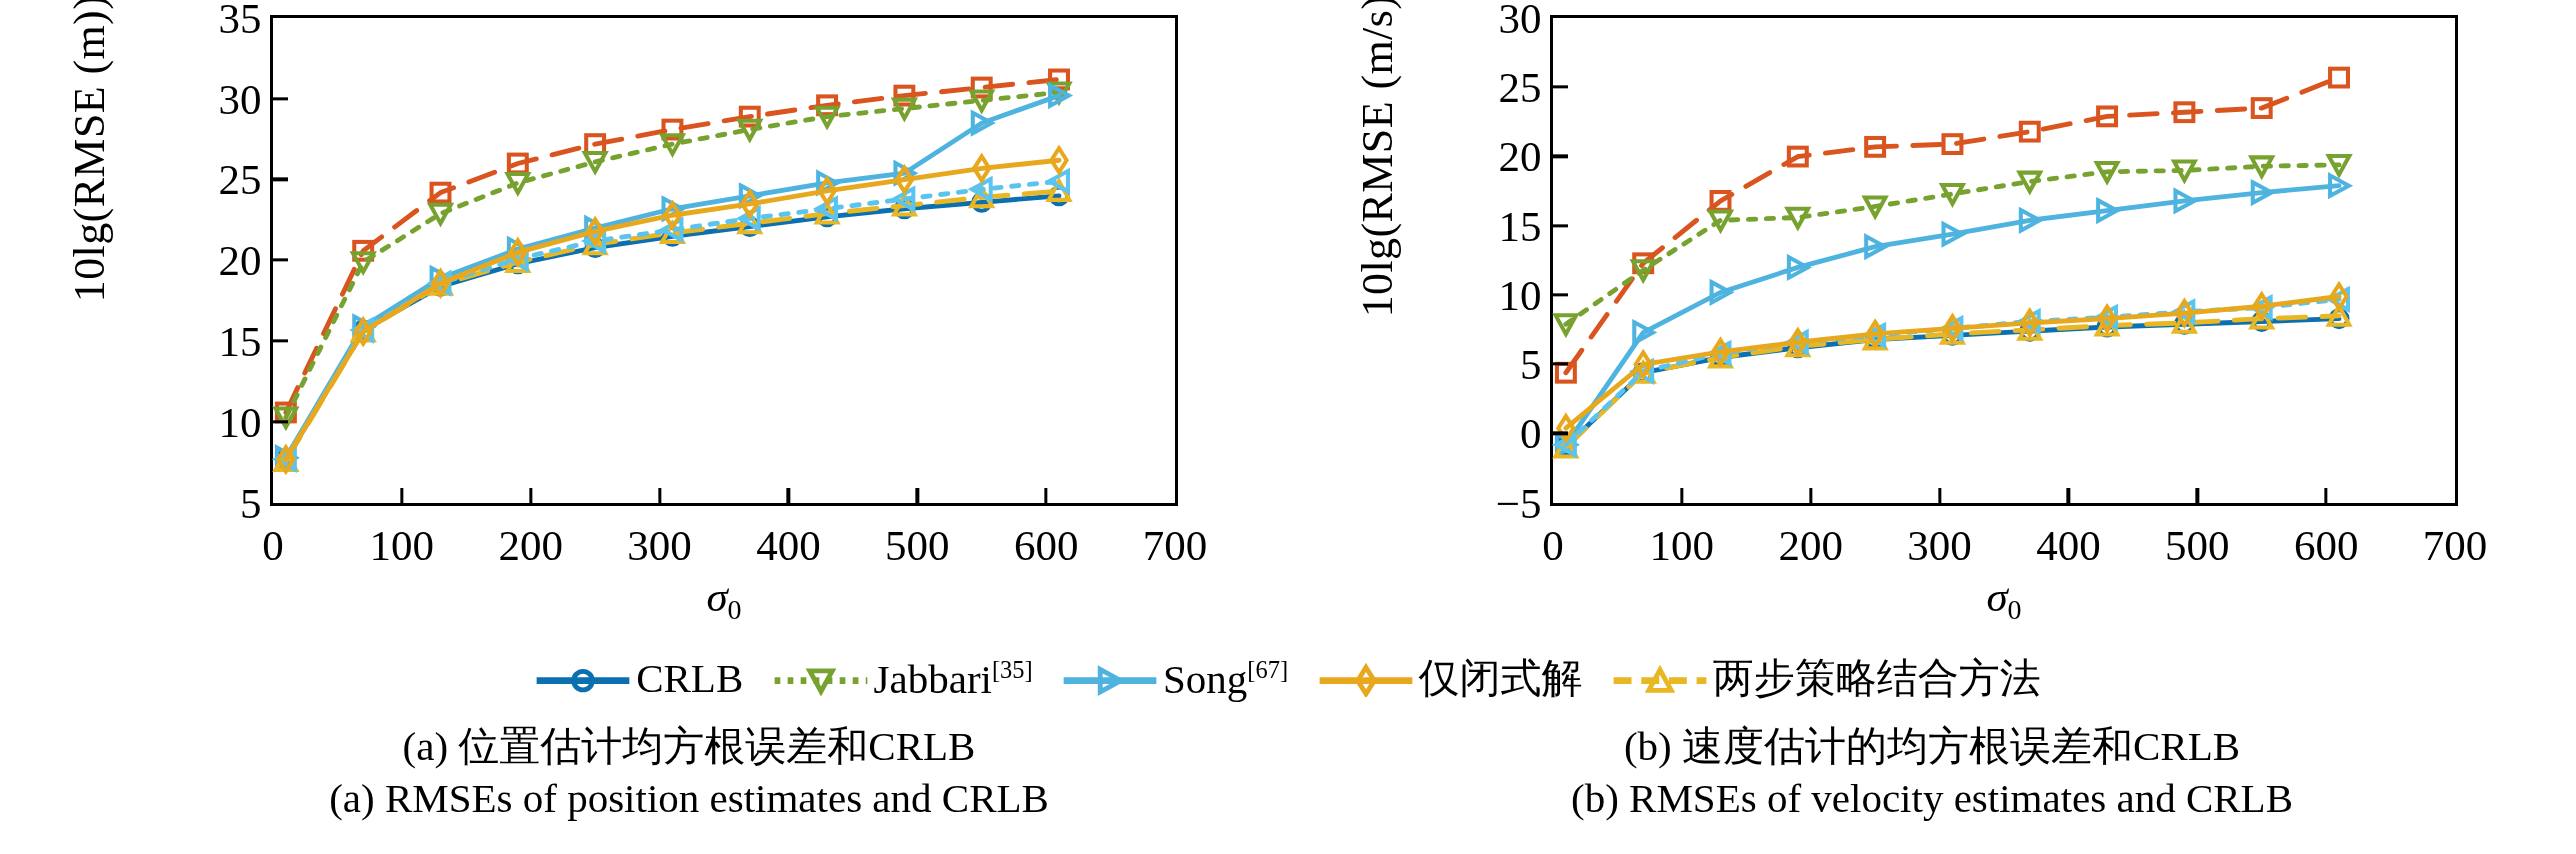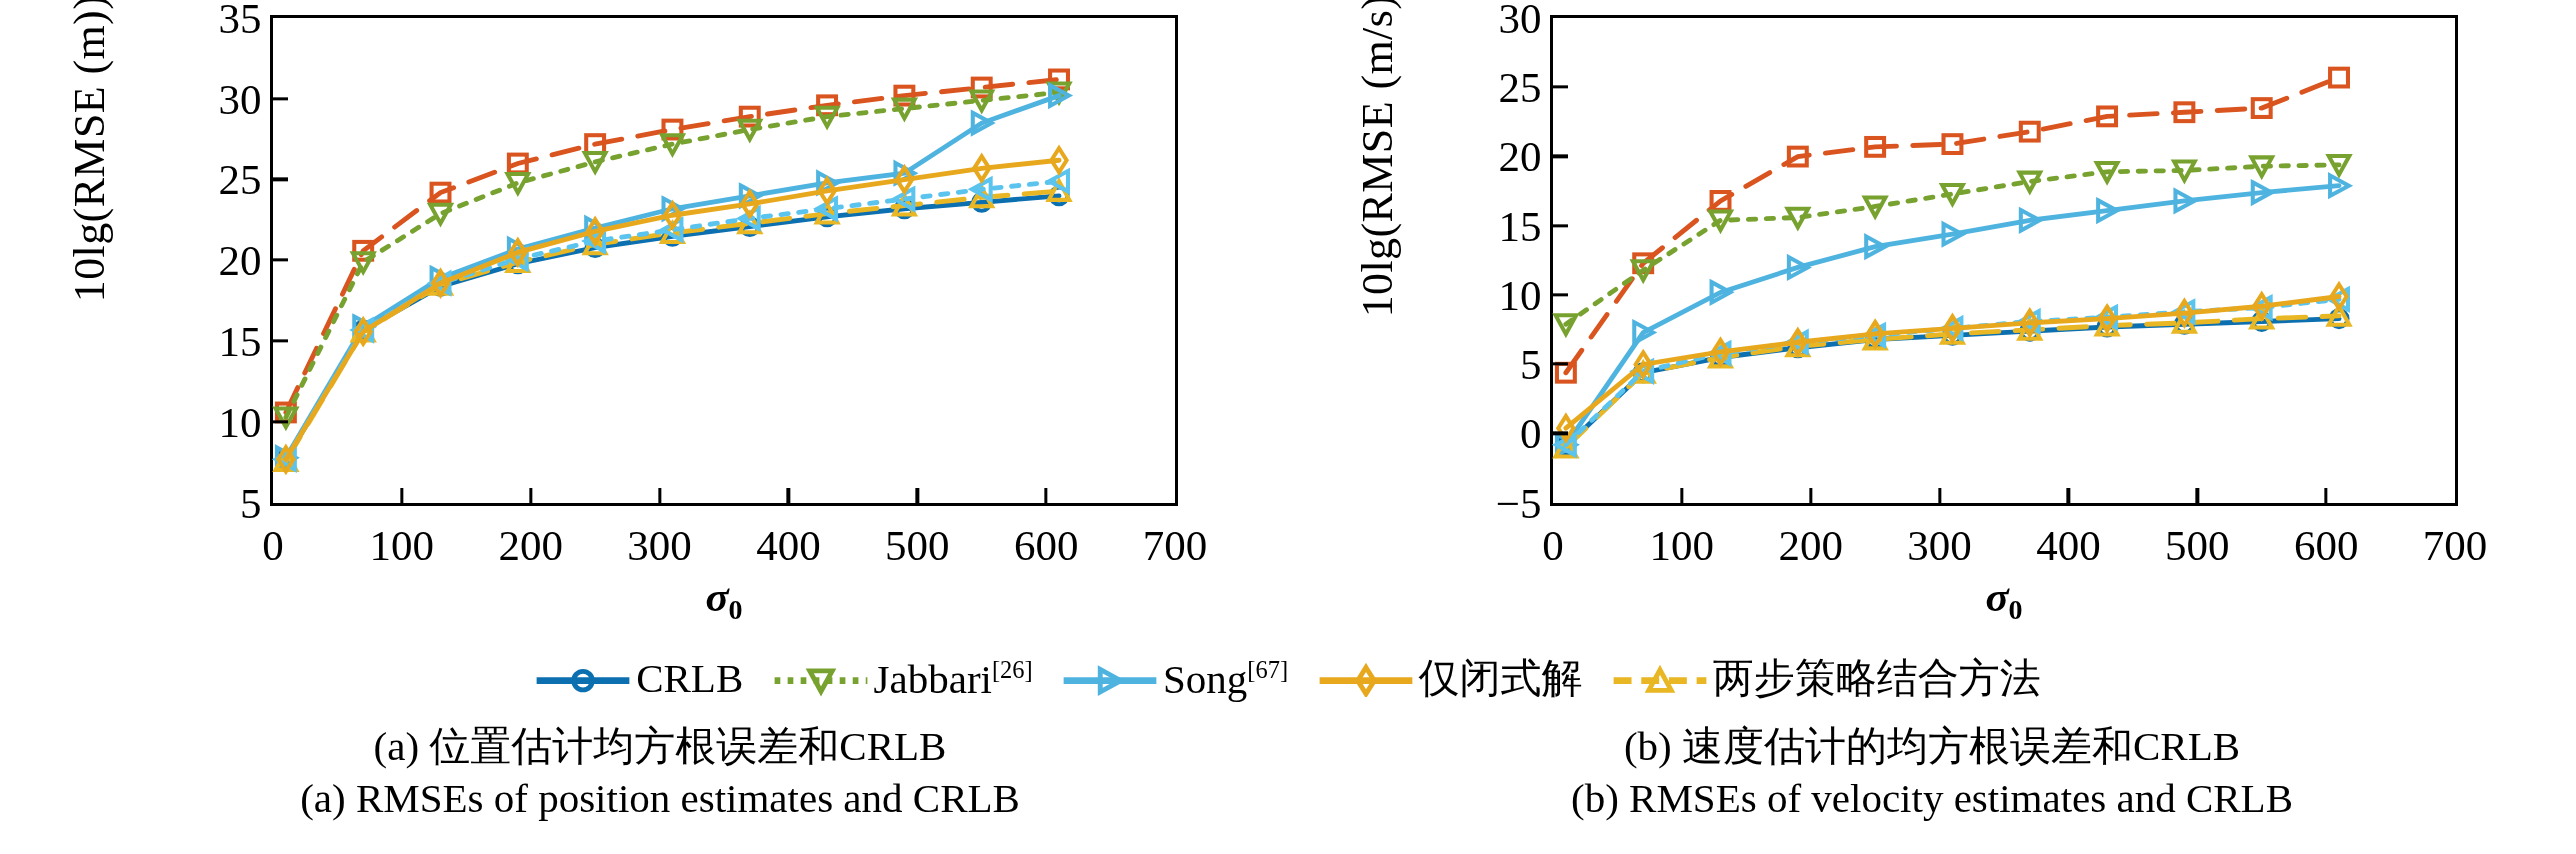--- a/index.html
+++ b/index.html
@@ -26,35 +26,35 @@
 
   svg.series{position:absolute;left:0;top:0;width:100%;height:100%;overflow:visible;}
 
   .ytick{position:absolute;right:100%;margin-right:11.4px;transform:translateY(-50%);
          font-size:43px;white-space:nowrap;}
   .ytickmark{position:absolute;left:0;width:14.7px;height:3.3px;background:#000;transform:translateY(-50%);}
   .xtick{position:absolute;top:100%;margin-top:18px;transform:translateX(-50%);
          font-size:43px;white-space:nowrap;}
   .xtickmark{position:absolute;bottom:0;width:3.3px;height:14.7px;background:#000;transform:translateX(-50%);}
 
-  .xlabel{position:absolute;font-size:43px;white-space:nowrap;transform:translateX(-50%);font-weight:bold;}
+  .xlabel{position:absolute;font-size:43px;white-space:nowrap;transform:translateX(-50%);}
   .panel.left .xlabel{left:724px;top:572px;}
   .panel.right .xlabel{left:716px;top:572px;}
   .sub{font-size:28px;vertical-align:-0.28em;}
 
   .legend{position:absolute;left:0;top:650px;width:2576px;height:57px;
           display:flex;align-items:center;justify-content:center;gap:0px;}
   .legend-item{display:flex;align-items:center;white-space:nowrap;margin:0 14.7px;}
   .legend-item .glyph{display:inline-block;width:96px;height:36px;margin-right:4.9px;}
   .legend-item .ltext{font-size:41px;line-height:1;}
   .sup{font-size:24.5px;vertical-align:super;}
 
   .captions{position:absolute;left:0;top:720px;width:2576px;height:135px;}
   .cap{position:absolute;width:1288px;text-align:center;font-size:41px;line-height:1.28;}
-  .cap.c-a{left:16px;}
+  .cap.c-a{left:1px;padding-left:44px;}
   .cap.c-b{left:1288px;}
   .cap .l1{display:block;}
   .cap .l2{display:block;}
 </style>
 </head>
 <body>
 
 <div class="figure">
 
   <div class="panel left">
@@ -339,21 +339,21 @@
           <line x1="2" y1="24" x2="116" y2="24" stroke="#0B6FB0" stroke-width="8" stroke-linecap="butt"></line>
           <circle r="11.399999999999999" fill="none" stroke="#0B6FB0" stroke-width="6" transform="translate(59,24)"></circle>
         </svg>
         <span class="ltext">CRLB</span>
       </div>
       <div class="legend-item">
         <svg class="glyph" viewBox="0 0 118 44">
           <line x1="2" y1="24" x2="116" y2="24" stroke="#78A22F" stroke-width="8" stroke-linecap="butt" stroke-dasharray="7 9"></line>
           <polygon points="-13.799999999999999,-12 13.799999999999999,-12 0,13.200000000000001" fill="none" stroke="#78A22F" stroke-width="6" transform="translate(59,24)"></polygon>
         </svg>
-        <span class="ltext">Jabbari<span class="sup">[26]</span></span>
+        <span class="ltext">Jabbari<span class="sup">[35]</span></span>
       </div>
       <div class="legend-item">
         <svg class="glyph" viewBox="0 0 118 44">
           <line x1="2" y1="24" x2="116" y2="24" stroke="#4FB3E0" stroke-width="8" stroke-linecap="butt"></line>
           <polygon points="-12,-13.799999999999999 13.200000000000001,0 -12,13.799999999999999" fill="none" stroke="#4FB3E0" stroke-width="6" transform="translate(59,24)"></polygon>
         </svg>
         <span class="ltext">Song<span class="sup">[67]</span></span>
       </div>
       <div class="legend-item">
         <svg class="glyph" viewBox="0 0 118 44">

